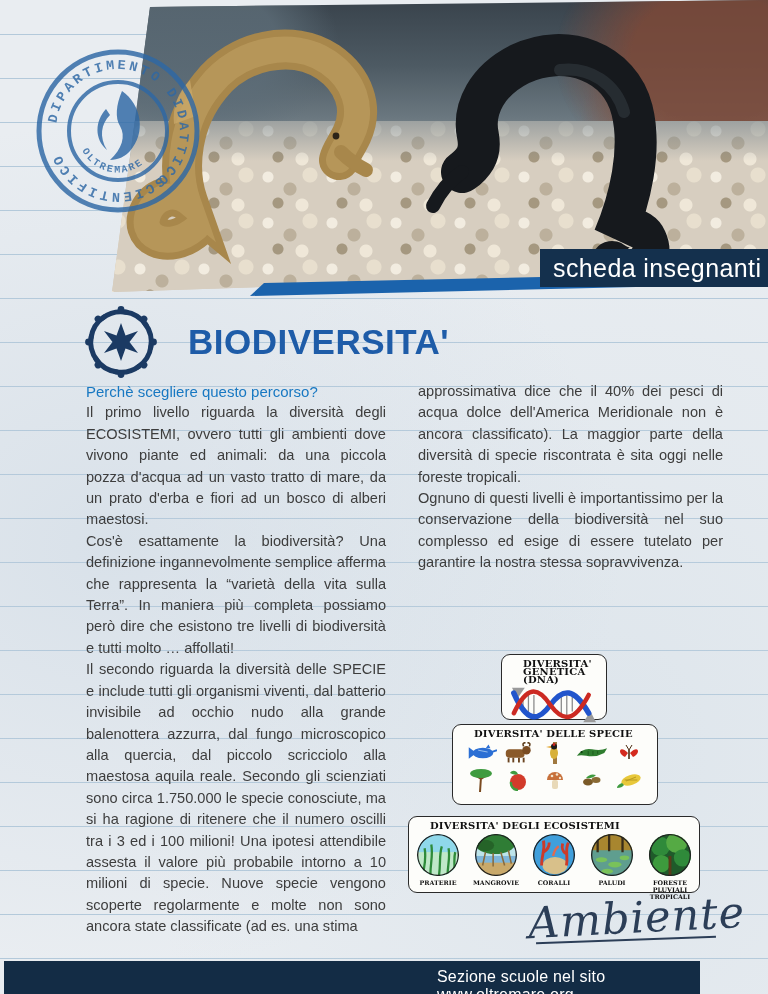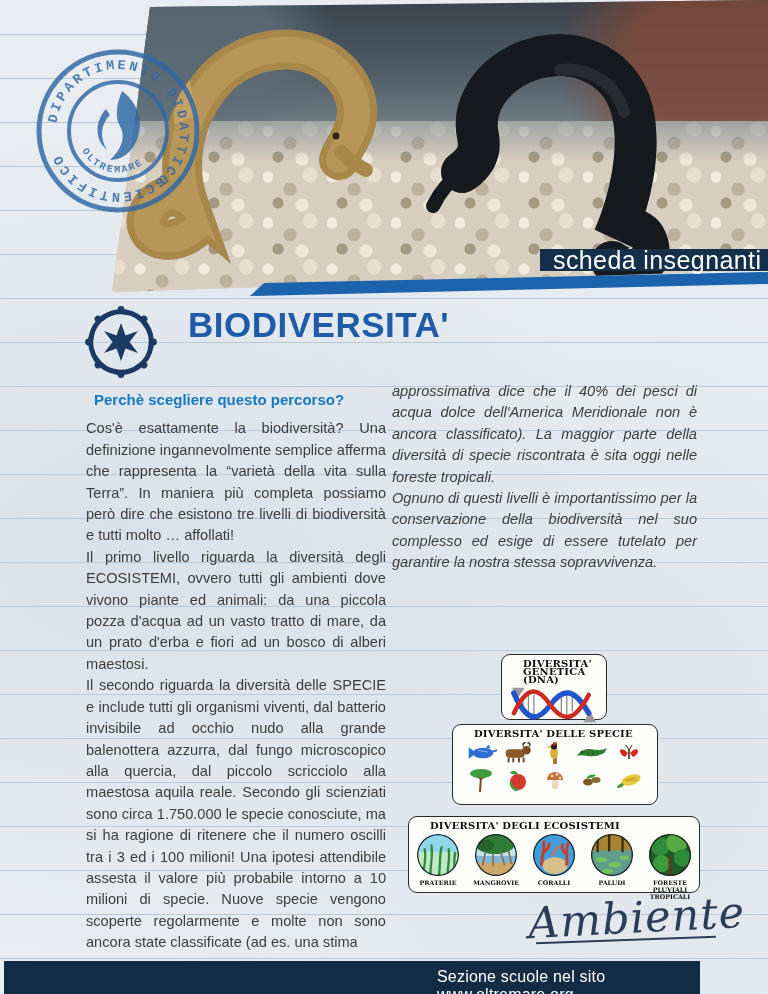--- a/index.html
+++ b/index.html
@@ -29,35 +29,35 @@
       radial-gradient(circle at 54px 8px, #e8dfce 0 7px, transparent 8px),
       radial-gradient(circle at 22px 36px, #a59880 0 5px, transparent 6px),
       radial-gradient(circle at 46px 38px, #efe7d8 0 6px, transparent 7px);
     background-size:64px 46px;}
   .photo .rubble::after{content:"";position:absolute;left:0;top:0;width:100%;height:40px;
     background:linear-gradient(180deg, rgba(110,125,135,.55), transparent);}
   .seahorses{position:absolute;left:0;top:0;}
   
   .strip-svg{position:absolute;left:0;top:0;pointer-events:none;}
   
-  .banner{position:absolute;left:540px;top:249px;width:228px;height:22px;background:#14304d;
+  .banner{position:absolute;left:540px;top:249px;width:228px;height:38px;background:#14304d;
     color:#fff;display:flex;align-items:center;padding-left:13px;box-sizing:border-box;
     font-size:25px;letter-spacing:.4px;}
   
   .stamp{position:absolute;left:28px;top:41px;opacity:.82;}
   .stamp text{font-family:"Liberation Mono",monospace;font-weight:bold;fill:#2e68a5;}
   
-  .title-row{position:absolute;left:84px;top:305px;display:flex;align-items:flex-start;}
+  .title-row{position:absolute;left:84px;top:305px;display:flex;align-items:center;}
   .title-icon{width:74px;height:74px;}
   h1.page-title{margin:0 0 0 30px;font-size:35px;font-weight:bold;color:#1e5ca8;letter-spacing:.5px;}
   
   .col{position:absolute;top:381px;font-size:14.6px;line-height:21.4px;color:#3d3d3d;text-align:justify;}
   .col.left{left:86px;width:300px;}
-  .col.right{left:392px;width:305px;font-style:italic;}
-  .col h2{margin:8px;font-size:15px;line-height:21.4px;color:#1878c2;font-weight:bold;text-align:left;}
+  .col.right{left:418px;width:305px;}
+  .col h2{margin:0;font-size:15px;line-height:21.4px;color:#1878c2;font-weight:normal;text-align:left;}
   .col h2.spaced{margin-top:21px;}
   .col p{margin:0;}
   
   .dbox{position:absolute;background:#fdfdfa;border:1.4px solid #2a2a2a;border-radius:9px;box-sizing:border-box;}
   .dbox .box-title{font-family:"DejaVu Serif",serif;font-weight:bold;font-size:10px;line-height:8px;
     text-align:left;color:#101010;padding-top:5px;letter-spacing:.2px;margin-left:21px;}
   .box-genetic{left:501px;top:654px;width:106px;height:66px;}
   .box-species{left:452px;top:724px;width:206px;height:81px;}
   .box-eco{left:408px;top:816px;width:292px;height:77px;}
   .dna-wrap{display:flex;justify-content:center;}
@@ -159,22 +159,22 @@
         <use href="#dot" transform="rotate(270 37 37)"></use>
         <use href="#dot" transform="rotate(315 37 37)"></use>
         <path d="M37,18 L41.5,30.5 L54,26 L45.5,37 L54,48 L41.5,43.5 L37,56 L32.5,43.5 L20,48 L28.5,37 L20,26 L32.5,30.5 Z"></path>
       </g>
     </svg>
     <h1 class="page-title">BIODIVERSITA'</h1>
   </div>
 
   <div class="col left">
     <h2>Perchè scegliere questo percorso?</h2>
+    <p>Il primo livello riguarda la diversità degli ECOSISTEMI, ovvero tutti gli ambienti dove vivono piante ed animali: da una piccola pozza d'acqua ad un vasto tratto di mare, da un prato d'erba e fiori ad un bosco di alberi maestosi.</p>
     <p>Cos'è esattamente la biodiversità? Una definizione ingannevolmente semplice afferma che rappresenta la “varietà della vita sulla Terra”. In maniera più completa possiamo però dire che esistono tre livelli di biodiversità e tutti molto … affollati!</p>
-    <p>Il primo livello riguarda la diversità degli ECOSISTEMI, ovvero tutti gli ambienti dove vivono piante ed animali: da una piccola pozza d'acqua ad un vasto tratto di mare, da un prato d'erba e fiori ad un bosco di alberi maestosi.</p>
     <p>Il secondo riguarda la diversità delle SPECIE e include tutti gli organismi viventi, dal batterio invisibile ad occhio nudo alla grande balenottera azzurra, dal fungo microscopico alla quercia, dal piccolo scricciolo alla maestosa aquila reale. Secondo gli scienziati sono circa 1.750.000 le specie conosciute, ma si ha ragione di ritenere che il numero oscilli tra i 3 ed i 100 milioni! Una ipotesi attendibile assesta il valore più probabile intorno a 10 milioni di specie. Nuove specie vengono scoperte regolarmente e molte non sono ancora state classificate (ad es. una stima</p>
   </div>
 
   <div class="col right">
     <p>approssimativa dice che il 40% dei pesci di acqua dolce dell'America Meridionale non è ancora classificato). La maggior parte della diversità di specie riscontrata è sita oggi nelle foreste tropicali.</p>
     <p>Ognuno di questi livelli è importantissimo per la conservazione della biodiversità nel suo complesso ed esige di essere tutelato per garantire la nostra stessa sopravvivenza.</p>
   </div>
 
   <div class="dbox box-genetic">
     <div class="box-title">

